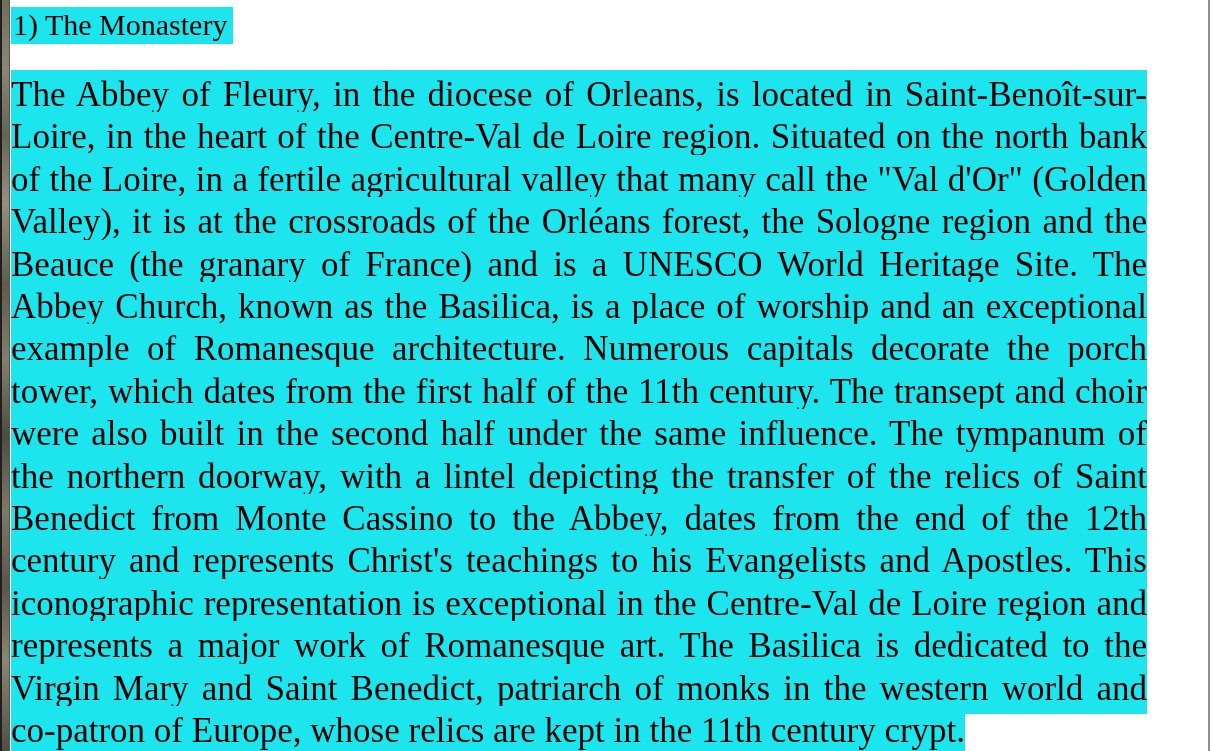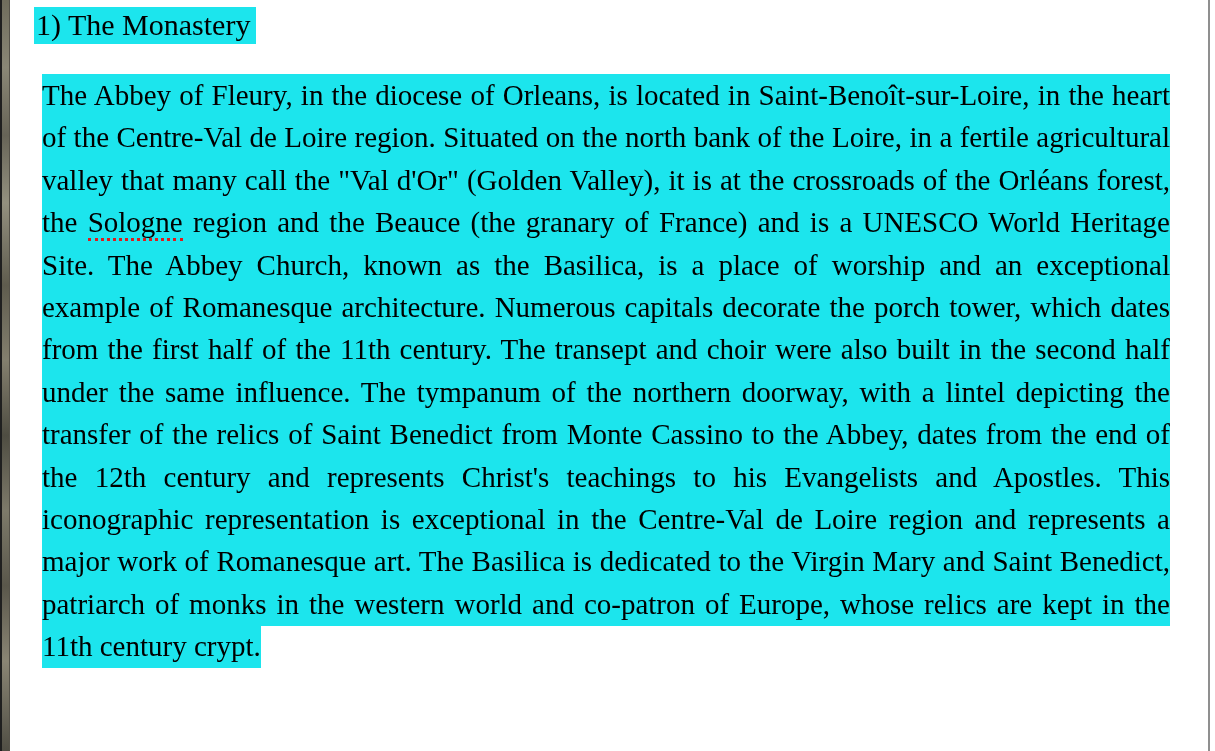--- a/index.html
+++ b/index.html
@@ -32,41 +32,40 @@
   .margin-line {
     position: absolute;
     top: 0; bottom: 0;
     right: 5px;
     width: 2px;
     background: #8f8f8f;
   }
 
   .doc {
     position: absolute;
-    left: 19px;
+    left: 11px;
     top: 0;
     width: 1136px;
-    padding-left: 15px;
   }
 
   .title {
     margin: 6px 0 0 0;
     font-size: 30px;
     font-weight: normal;
     line-height: 37px;
     white-space: nowrap;
   }
   .title .hl {
     background: var(--hl, #1ce5ed);
     padding: 1px 6px 3px 2px;
   }
 
   .body-par {
-    margin: 31px 0 0 8px;
-    font-size: 29px;
+    margin: 31px 0 0 0;
+    font-size: 35px;
     line-height: 42.4px;
     text-align: justify;
   }
   .body-par .hl {
     background: var(--hl, #1ce5ed);
     
     padding: 5px 0 6px 0;
   }
 
   .misspelled {

